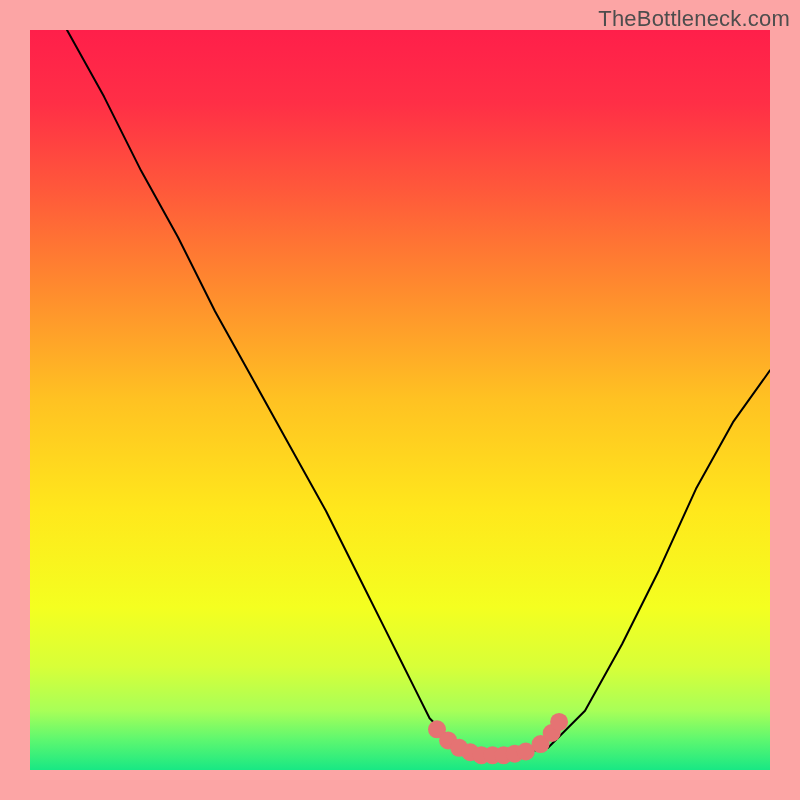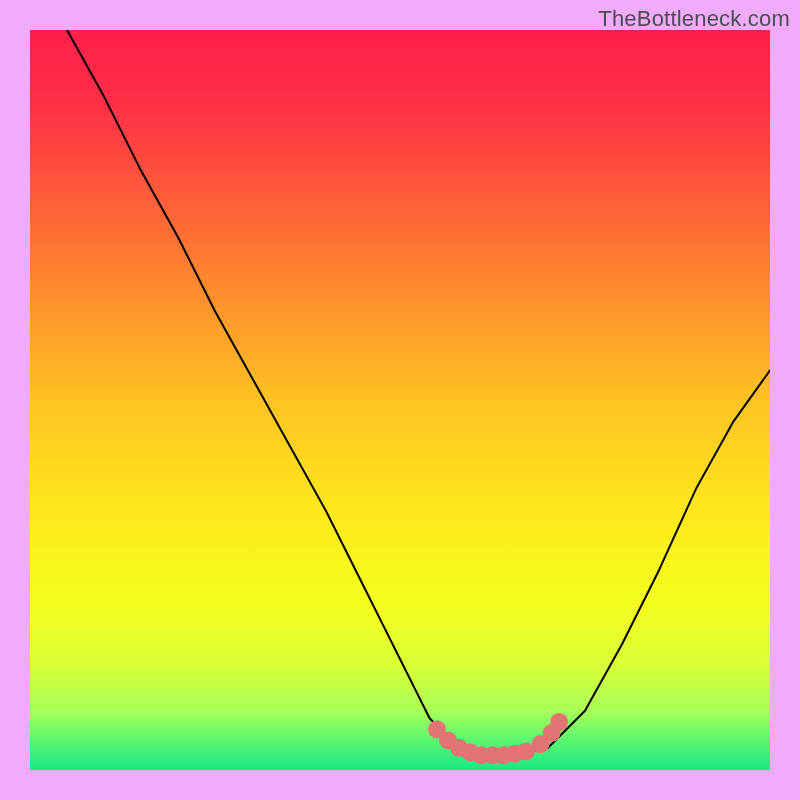--- a/index.html
+++ b/index.html
@@ -8,21 +8,21 @@
     width: 800px;
     height: 800px;
     overflow: hidden;
     background: #000;
     font-family: Arial, Helvetica, sans-serif;
   }
   .frame {
     position: relative;
     width: 800px;
     height: 800px;
-    background: #f0abfc;
+    background: #fca5a5;
   }
   .plot-area {
     position: absolute;
     left: 30px;
     top: 30px;
     width: 740px;
     height: 740px;
     overflow: hidden;
   }
   .gradient-bg {

